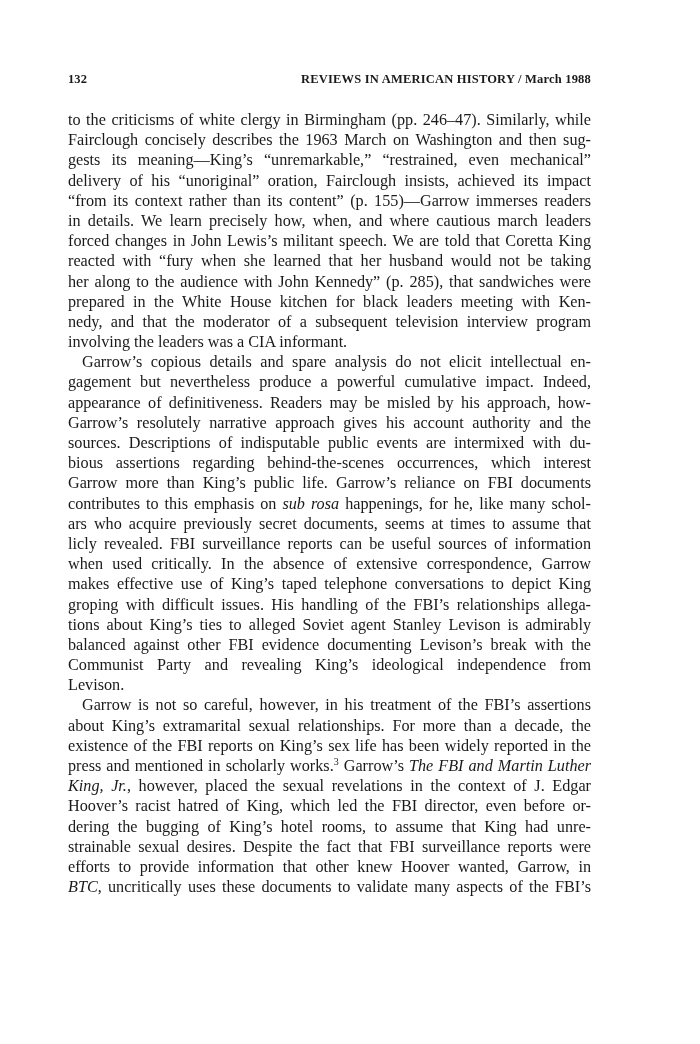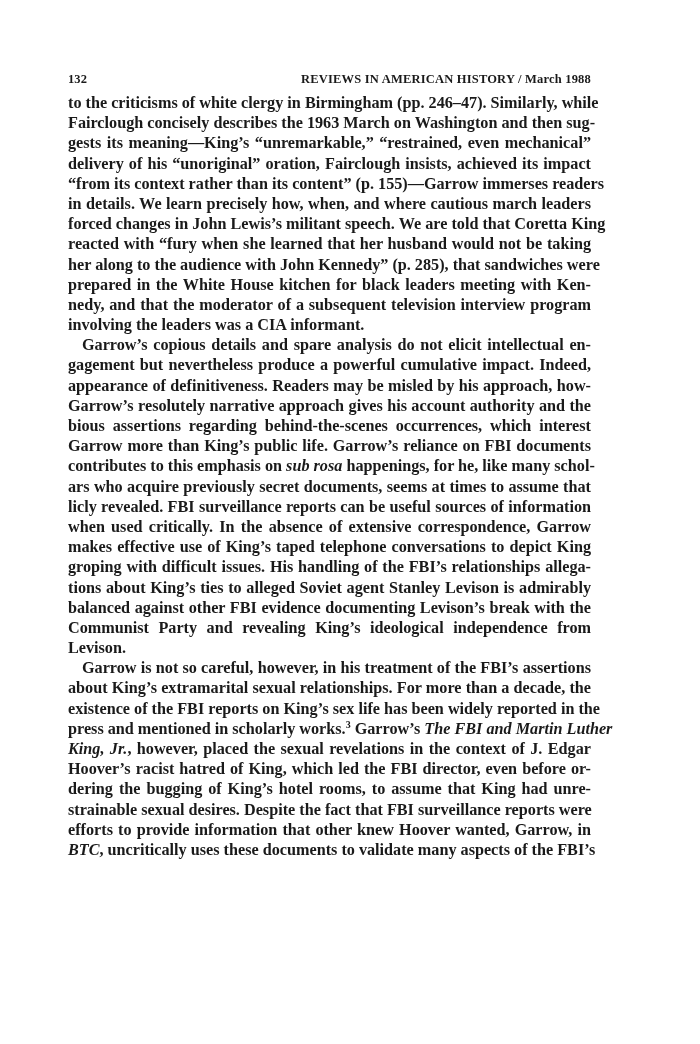--- a/index.html
+++ b/index.html
@@ -8,21 +8,21 @@
       position: absolute; left: 68px; top: 68px; width: 523px;
       font-family: "Liberation Serif", "DejaVu Serif", serif;
       color: #1a1a1a;
     }
     .running-head {
       display: flex; justify-content: space-between; align-items: center;
       font-weight: bold; font-size: 12.5px; height: 22px;
       letter-spacing: 0.1px;
     }
     .running-head .title { letter-spacing: 0.2px; }
-    .body { margin-top: 3px; font-size: 16.2px; line-height: 20.2px; font-weight: bold; }
+    .body { margin-top: 20px; font-size: 16.2px; line-height: 20.2px; }
     .line {
       display: block; white-space: nowrap; text-align: justify;
       text-align-last: justify; height: 20.2px;
     }
     .line.last { text-align-last: left; }
     .line.indent { padding-left: 14px; }
     i { font-style: italic; }
     sup { font-size: 10px; line-height: 0; vertical-align: 6px; }
   </style>
 </head>
@@ -46,20 +46,21 @@
         <span class="line">her along to the audience with John Kennedy” (p. 285), that sandwiches were</span>
         <span class="line">prepared in the White House kitchen for black leaders meeting with Ken-</span>
         <span class="line">nedy, and that the moderator of a subsequent television interview program</span>
         <span class="line last">involving the leaders was a CIA informant.</span>
       </div>
       <div>
         <span class="line indent">Garrow’s copious details and spare analysis do not elicit intellectual en-</span>
         <span class="line">gagement but nevertheless produce a powerful cumulative impact. Indeed,</span>
         <span class="line">appearance of definitiveness. Readers may be misled by his approach, how-</span>
         <span class="line">Garrow’s resolutely narrative approach gives his account authority and the</span>
+        <span class="line">sources. Descriptions of indisputable public events are intermixed with du-</span>
         <span class="line">bious assertions regarding behind-the-scenes occurrences, which interest</span>
         <span class="line">Garrow more than King’s public life. Garrow’s reliance on FBI documents</span>
         <span class="line">contributes to this emphasis on <i>sub rosa</i> happenings, for he, like many schol-</span>
         <span class="line">ars who acquire previously secret documents, seems at times to assume that</span>
         <span class="line">licly revealed. FBI surveillance reports can be useful sources of information</span>
         <span class="line">when used critically. In the absence of extensive correspondence, Garrow</span>
         <span class="line">makes effective use of King’s taped telephone conversations to depict King</span>
         <span class="line">groping with difficult issues. His handling of the FBI’s relationships allega-</span>
         <span class="line">tions about King’s ties to alleged Soviet agent Stanley Levison is admirably</span>
         <span class="line">balanced against other FBI evidence documenting Levison’s break with the</span>

